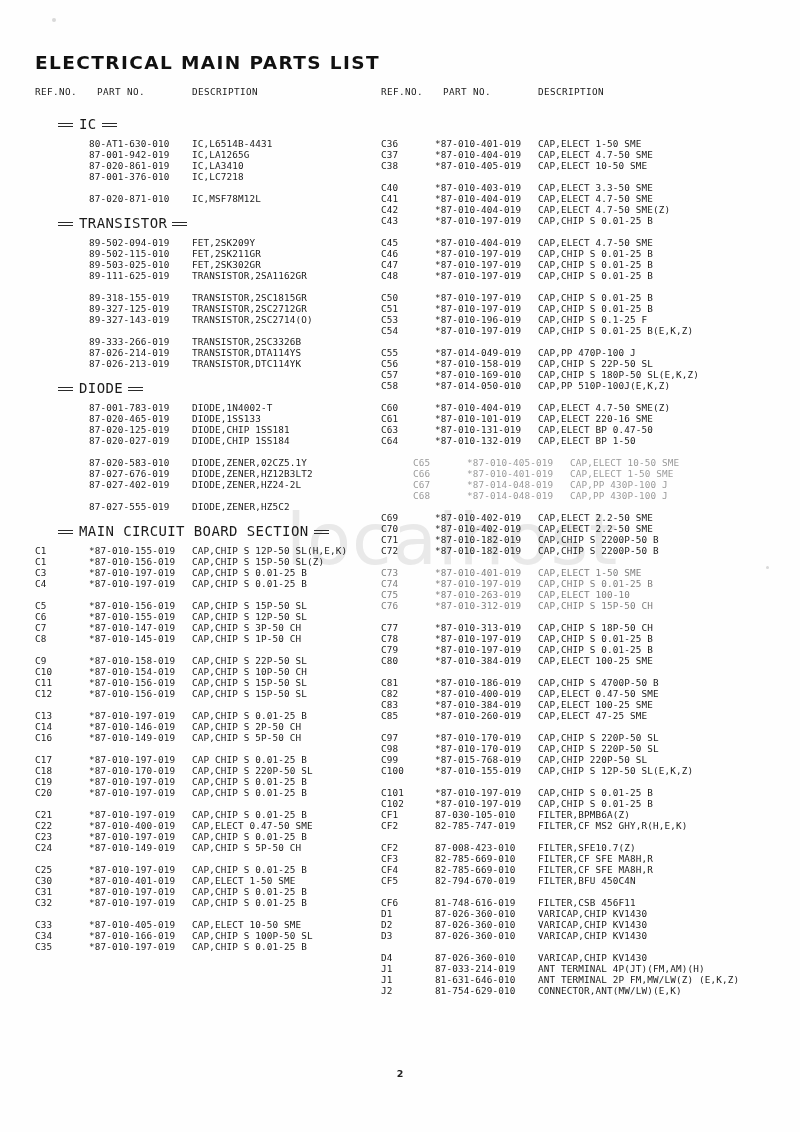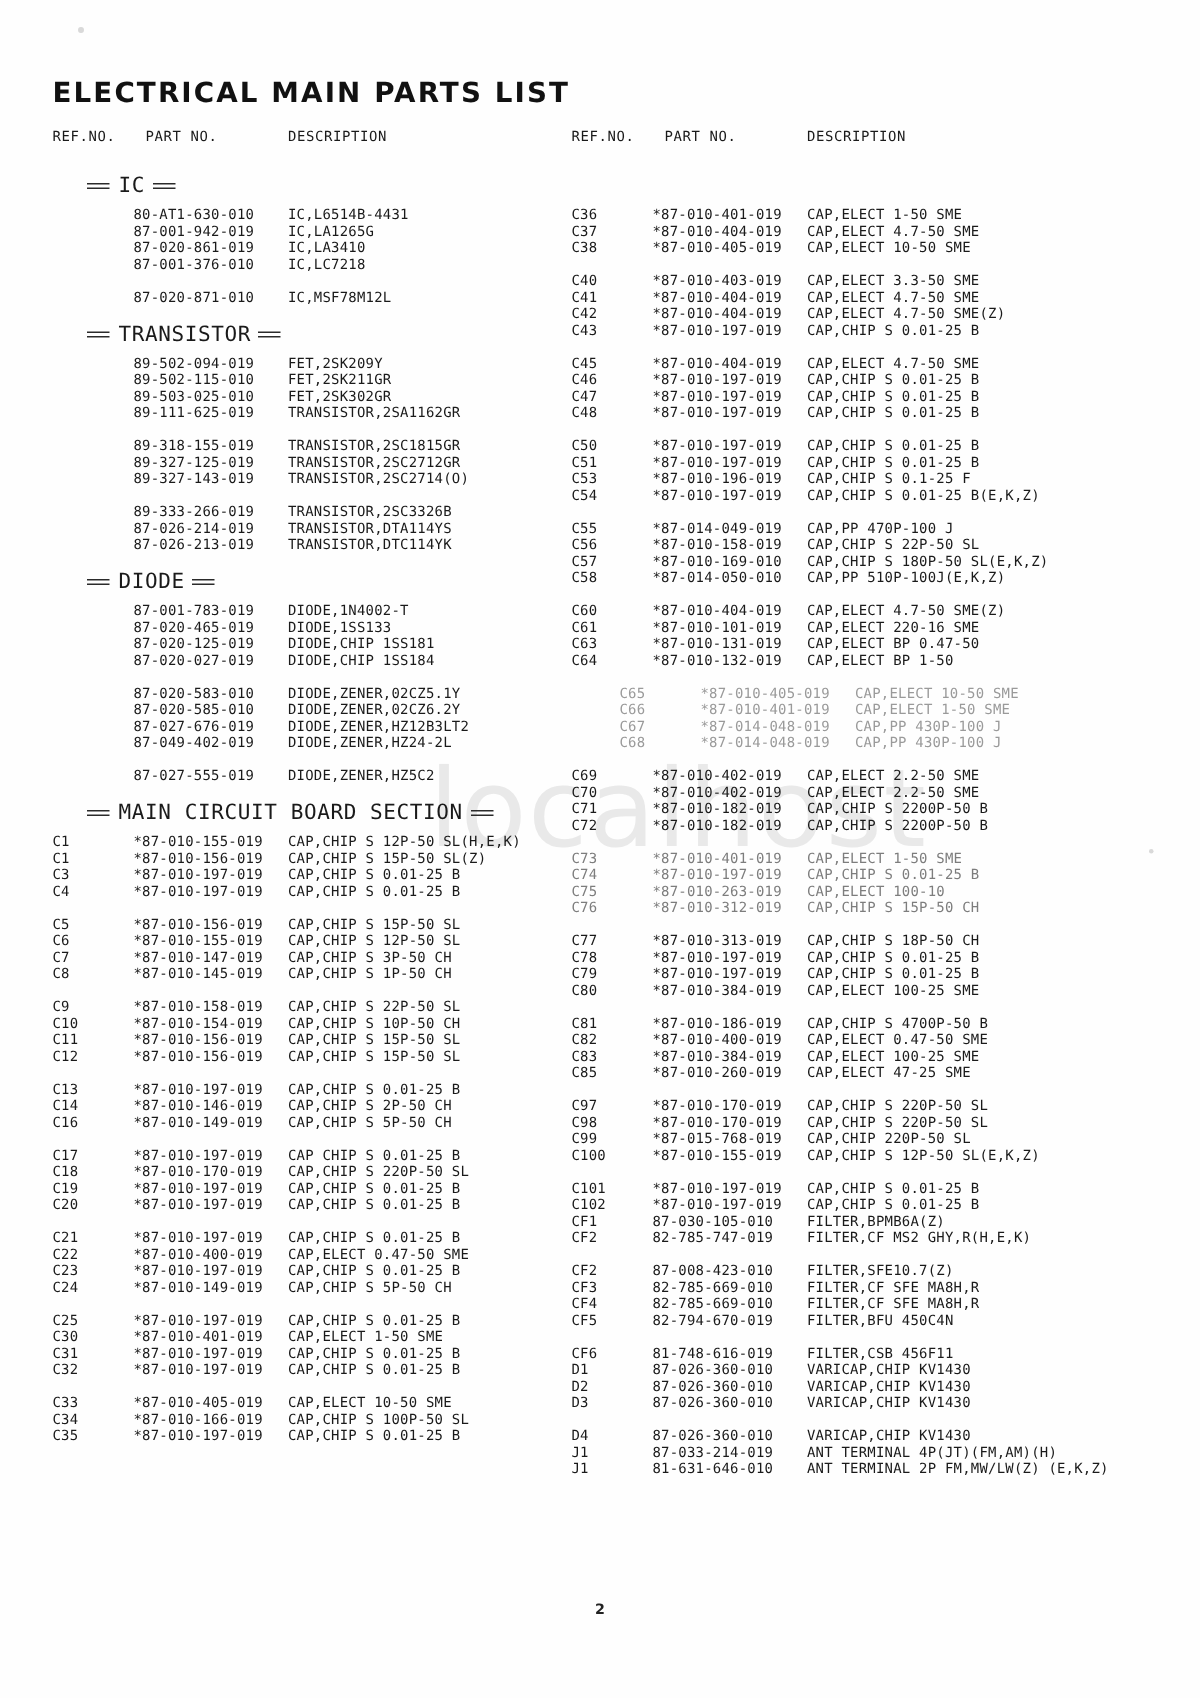--- a/index.html
+++ b/index.html
@@ -271,31 +271,26 @@
         <span class="c-desc">DIODE,CHIP 1SS184</span>
       </div>
       <div class="gap"></div>
       <div class="row indent">
         <span class="c-ref"></span>
         <span class="c-part">87-020-583-010</span>
         <span class="c-desc">DIODE,ZENER,02CZ5.1Y</span>
       </div>
       <div class="row indent">
         <span class="c-ref"></span>
-        <span class="c-part">87-020-585-010</span>
-        <span class="c-desc">DIODE,ZENER,02CZ6.2Y</span>
-      </div>
-      <div class="row indent">
-        <span class="c-ref"></span>
         <span class="c-part">87-027-676-019</span>
         <span class="c-desc">DIODE,ZENER,HZ12B3LT2</span>
       </div>
       <div class="row indent">
         <span class="c-ref"></span>
-        <span class="c-part">87-049-402-019</span>
+        <span class="c-part">87-027-402-019</span>
         <span class="c-desc">DIODE,ZENER,HZ24-2L</span>
       </div>
       <div class="gap"></div>
       <div class="row indent">
         <span class="c-ref"></span>
         <span class="c-part">87-027-555-019</span>
         <span class="c-desc">DIODE,ZENER,HZ5C2</span>
       </div>
       <div class="gap"></div>
       <div class="section"><span class="rule"></span><span class="sec-label">MAIN CIRCUIT BOARD SECTION</span><span class="rule"></span></div>
@@ -783,17 +778,22 @@
       <div class="row">
         <span class="c-ref">J1</span>
         <span class="c-part">87-033-214-019</span>
         <span class="c-desc">ANT TERMINAL 4P(JT)(FM,AM)(H)</span>
       </div>
       <div class="row">
         <span class="c-ref">J1</span>
         <span class="c-part">81-631-646-010</span>
         <span class="c-desc">ANT TERMINAL 2P FM,MW/LW(Z) (E,K,Z)</span>
       </div>
+      <div class="row">
+        <span class="c-ref">J2</span>
+        <span class="c-part">81-754-629-010</span>
+        <span class="c-desc">CONNECTOR,ANT(MW/LW)(E,K)</span>
+      </div>
     </div>
 
   <div id="pageno">2</div>
 
 </div>
 
 </body></html>

